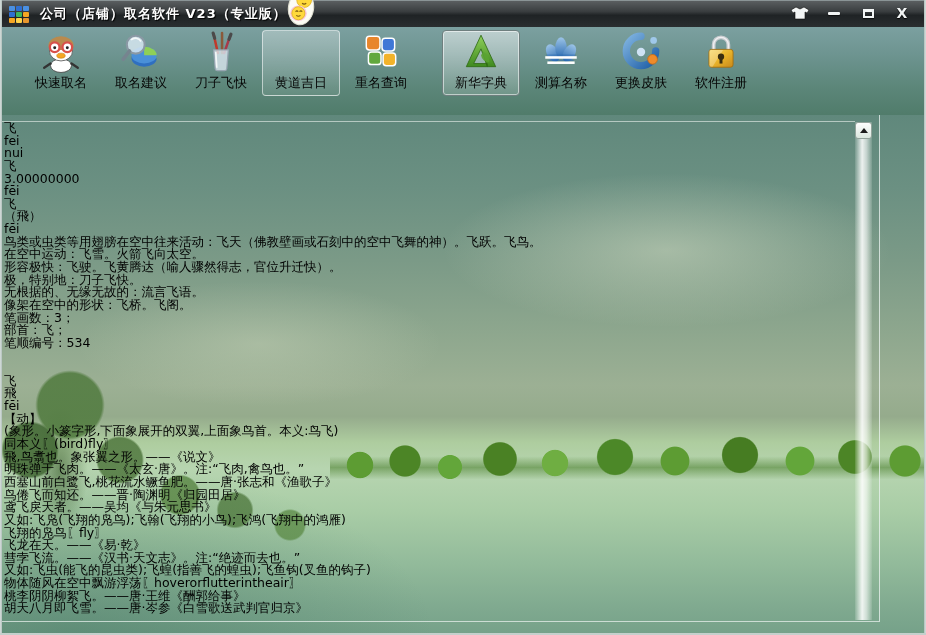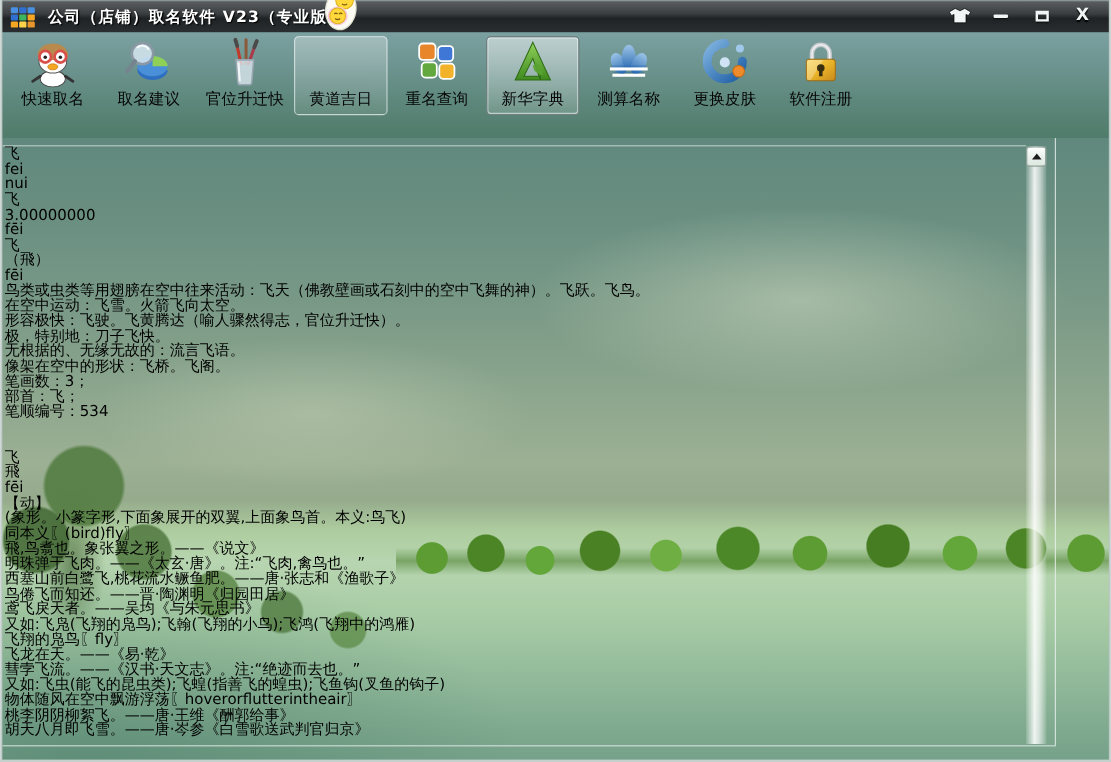--- a/index.html
+++ b/index.html
@@ -31,36 +31,37 @@
   }
   .win-controls{position:absolute;right:12px;top:3px;display:flex;gap:10px;align-items:center;}
   .win-btn{width:24px;height:18px;display:flex;align-items:center;justify-content:center;cursor:default;}
   .glyph-min{width:12px;height:3px;background:#f2f5f5;border-radius:1px;box-shadow:0 1px 1px rgba(0,0,0,.6);}
   .glyph-max{width:11px;height:9px;border:2px solid #f2f5f5;border-top-width:3px;box-shadow:0 1px 1px rgba(0,0,0,.6);}
   .glyph-close{color:#f2f5f5;font-size:14px;font-weight:bold;text-shadow:0 1px 1px #000;line-height:1;}
   
   .toolbar{
     position:absolute;left:0;top:27px;width:926px;height:93px;
     background:linear-gradient(180deg,#7ba0a0 0%,#6d9490 30%,#5c8679 65%,#4e7a68 100%);
-    display:flex;align-items:flex-start;padding:3px 0 0 5px;
+    display:flex;align-items:flex-start;padding:3px 0 0 22px;
   }
   .tb-btn{
     width:78px;height:66px;margin-right:2px;border:1px solid transparent;border-radius:4px;
     display:flex;flex-direction:column;align-items:center;justify-content:flex-end;
     padding-bottom:3px;
   }
   .tb-btn.hover{
     border:1px solid rgba(255,255,255,.55);
     background:linear-gradient(180deg,rgba(255,255,255,.30),rgba(255,255,255,.08));
     gap:44px;
   }
   .tb-btn.selected{
     border:1px solid #6f7f7f;
     background:linear-gradient(180deg,rgba(255,255,255,.5),rgba(255,255,255,.14));
     box-shadow:inset 0 0 0 1px rgba(255,255,255,.55);
+    margin-left:20px;
   }
   .tb-icon{width:44px;height:44px;display:flex;align-items:center;justify-content:center;}
   .tb-label{font-size:13px;color:#050505;white-space:nowrap;margin-top:1px;}
   
   .content{position:absolute;left:0;top:115px;width:926px;height:520px;overflow:hidden;}
   .photo{
     position:absolute;inset:0;
     background:
       radial-gradient(ellipse 320px 110px at 72% 26%,rgba(222,229,203,.45),rgba(222,229,203,0) 70%),
       radial-gradient(ellipse 260px 90px at 28% 44%,rgba(210,219,192,.38),rgba(210,219,192,0) 70%),
@@ -203,21 +204,21 @@
           <path d="M13 3 L16 20 L17 22 L16.5 20 Z" fill="#c0392b"></path>
           <path d="M13 3 L17 21" stroke="#c0392b" stroke-width="2.4" stroke-linecap="round"></path>
           <path d="M21 2 L21 21" stroke="#8a5a3a" stroke-width="2.4" stroke-linecap="round"></path>
           <path d="M29 4 L23 21" stroke="#a83a4a" stroke-width="2.4" stroke-linecap="round"></path>
           <path d="M12.5 2 L14 7" stroke="#4a4a4a" stroke-width="3" stroke-linecap="round"></path>
           <path d="M29.5 3 L27.6 8" stroke="#4a4a4a" stroke-width="3" stroke-linecap="round"></path>
           <path d="M13 18 h14 l-1.5 18 a2 2 0 0 1 -2 1.8 h-7 a2 2 0 0 1 -2 -1.8 Z" fill="rgba(216,228,236,0.82)" stroke="#97a5b1" stroke-width="1.2"></path>
           <path d="M15 20 l1 15" stroke="#ffffff" stroke-width="1.6" opacity="0.8"></path>
         </svg>
       </div>
-      <div class="tb-label">官位升迁快</div>
+      <div class="tb-label">刀子飞快</div>
     </div>
 
     <div class="tb-btn hover">
       <div class="tb-icon">
         <svg width="42" height="42" viewBox="0 0 40 40">
           <ellipse cx="20" cy="20" rx="12" ry="16" fill="#fcfcf4" stroke="#e0e0d2" stroke-width="1" transform="rotate(8 20 20)"></ellipse>
           <circle cx="23" cy="12.5" r="7" fill="#ffd93b" stroke="#e0b11e" stroke-width="0.8"></circle>
           <path d="M20 11 q1.4 -1.6 2.8 0 M24.5 11 q1.4 -1.6 2.8 0" stroke="#7a5a10" stroke-width="1" fill="none"></path>
           <path d="M21 15.5 q2 1.6 4 0" stroke="#7a5a10" stroke-width="1" fill="none"></path>
           <ellipse cx="17.5" cy="25" rx="8" ry="7.4" fill="#f8c8dd"></ellipse>

